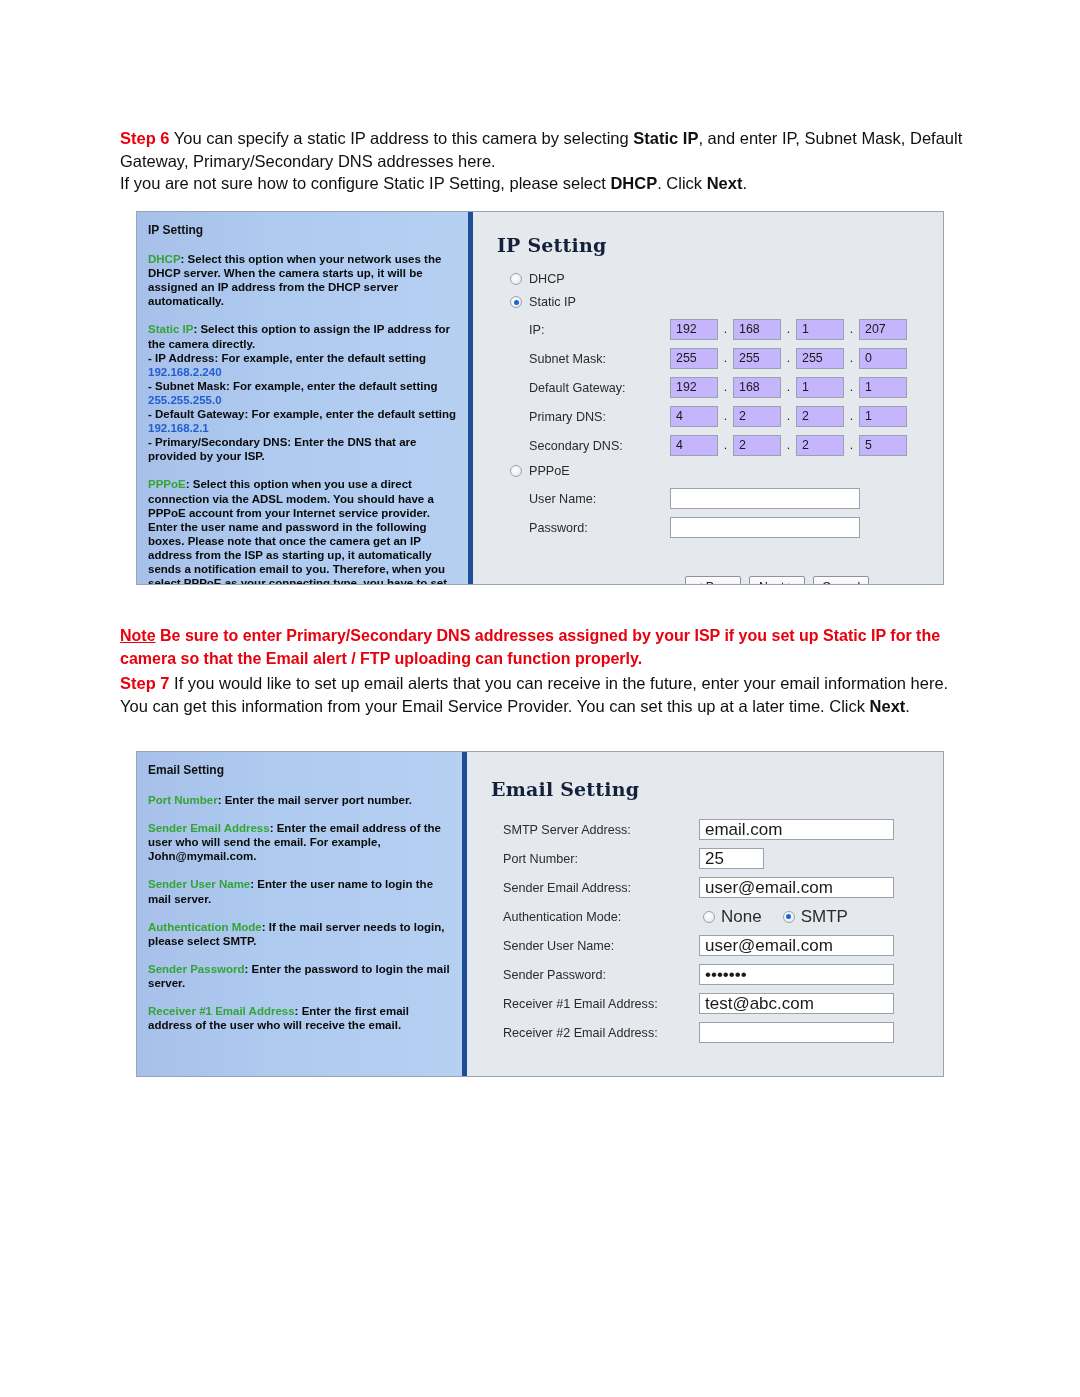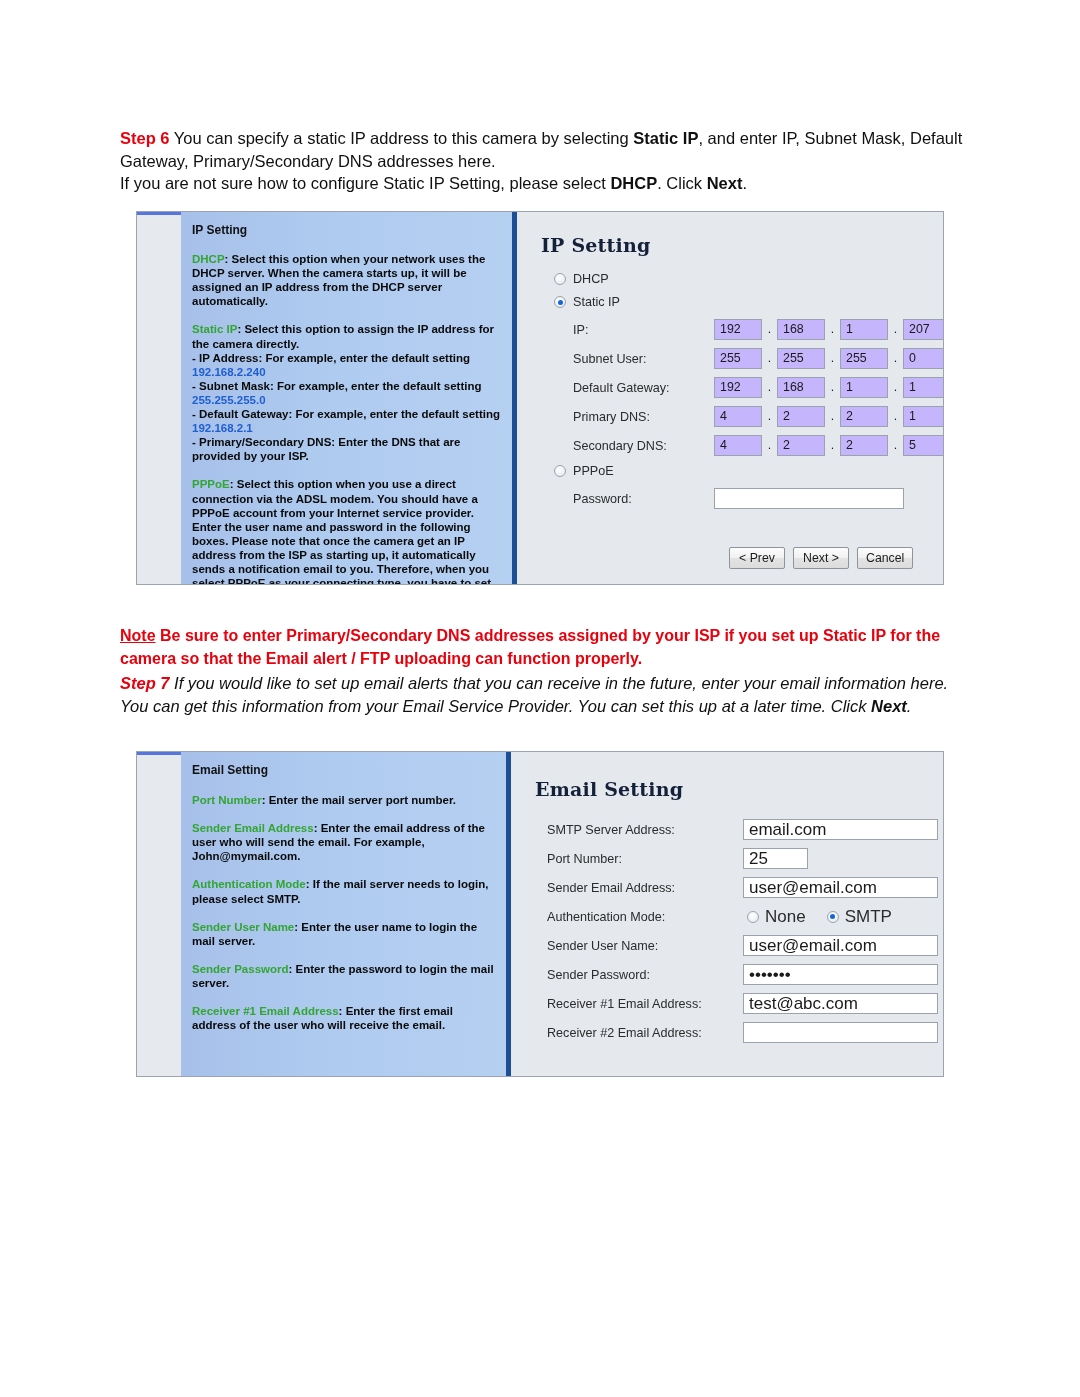--- a/index.html
+++ b/index.html
@@ -53,21 +53,20 @@
   }
 
   
   .dialog {
     position: absolute;
     border: 1px solid #9aa4b0;
     background: #e6eaee;
     box-sizing: border-box;
     display: flex;
     overflow: hidden;
-    padding-left: 44px;
   }
   .dialog-topline {
     position: absolute;
     top: 0; left: 0; right: 0;
     height: 3px;
     background: #5577dd;
   }
 
   
   .help-pane {
@@ -280,21 +279,21 @@
           <span class="dot">.</span>
           <span class="octet">168</span>
           <span class="dot">.</span>
           <span class="octet">1</span>
           <span class="dot">.</span>
           <span class="octet">207</span>
         </span>
       </div>
 
       <div class="field-row">
-        <span class="field-label ip-label">Subnet User:</span>
+        <span class="field-label ip-label">Subnet Mask:</span>
         <span class="octets">
           <span class="octet">255</span>
           <span class="dot">.</span>
           <span class="octet">255</span>
           <span class="dot">.</span>
           <span class="octet">255</span>
           <span class="dot">.</span>
           <span class="octet">0</span>
         </span>
       </div>
@@ -336,56 +335,60 @@
           <span class="dot">.</span>
           <span class="octet">5</span>
         </span>
       </div>
 
       <div class="radio-row" style="margin-top:7px;">
         <span class="radio"></span>
         <span>PPPoE</span>
       </div>
 
+      <div class="field-row">
+        <span class="field-label ip-label">User Name:</span>
+        <span class="textbox tb-wide"></span>
+      </div>
 
       <div class="field-row">
         <span class="field-label ip-label">Password:</span>
         <span class="textbox tb-wide"></span>
       </div>
 
       <div class="btn-row" style="margin-top:37px;">
         <span class="btn">&lt; Prev</span>
         <span class="btn">Next &gt;</span>
         <span class="btn">Cancel</span>
       </div>
     </div>
   </div>
 
   <div class="note-block" style="top:608px;">
     <p><span class="note-word">Note</span><span> Be sure to enter Primary/Secondary DNS addresses assigned by your ISP if you set up Static IP for the camera so that the Email alert / FTP uploading can function properly.</span></p>
   </div>
 
-  <div class="prose" style="top:672px;font-style:italic;">
+  <div class="prose" style="top:672px;">
     <p><span class="step-label">Step 7</span><span> If you would like to set up email alerts that you can receive in the future, enter your email information here.  You can get this information from your Email Service Provider.  You can set this up at a later time. Click </span><span class="bold">Next</span><span>.</span></p>
   </div>
 
   <div class="dialog" style="left:136px; top:751px; width:808px; height:326px;">
     <div class="dialog-topline"></div>
 
     <div class="help-pane" style="width:330px;">
       <div class="help-title" style="margin-bottom:16px;">Email Setting</div>
 
 
       <p class="help-para"><span class="kw">Port Number</span><span>: Enter the mail server port number.</span></p>
 
       <p class="help-para"><span class="kw">Sender Email Address</span><span>: Enter the email address of the user who will send the email. For example, John@mymail.com.</span></p>
 
+      <p class="help-para"><span class="kw">Sender User Name</span><span>: Enter the user name to login the mail server.</span></p>
+
       <p class="help-para"><span class="kw">Authentication Mode</span><span>: If the mail server needs to login, please select SMTP.</span></p>
-
-      <p class="help-para"><span class="kw">Sender User Name</span><span>: Enter the user name to login the mail server.</span></p>
 
       <p class="help-para"><span class="kw">Sender Password</span><span>: Enter the password to login the mail server.</span></p>
 
       <p class="help-para tight"><span class="kw">Receiver #1 Email Address</span><span>: Enter the first email address of the user who will receive the email.</span></p>
     </div>
 
     <div class="form-pane" style="padding-top:22px;">
       <div class="form-title" style="margin-bottom:18px;">Email Setting</div>
 
       <div class="field-row">

